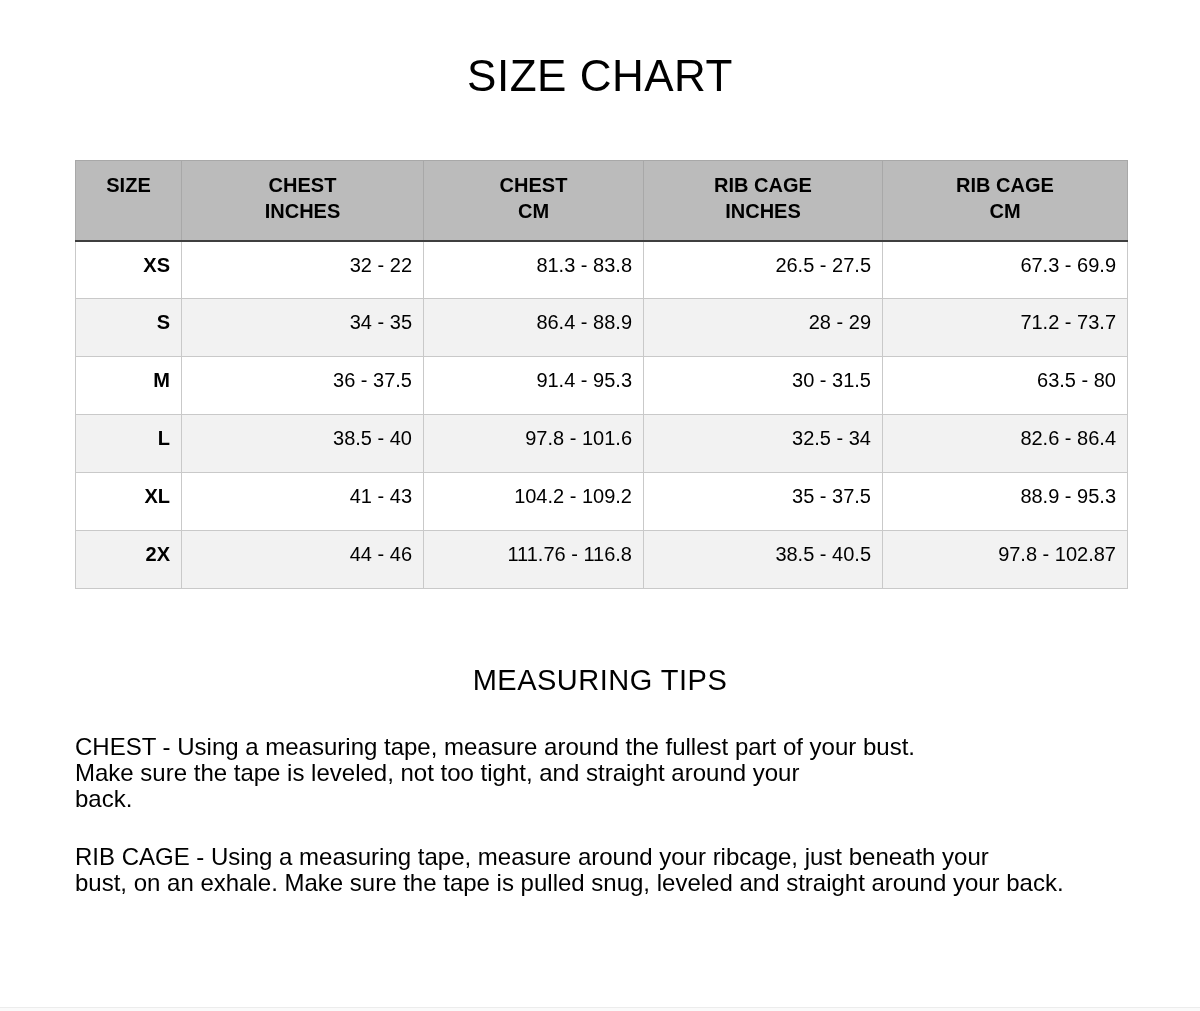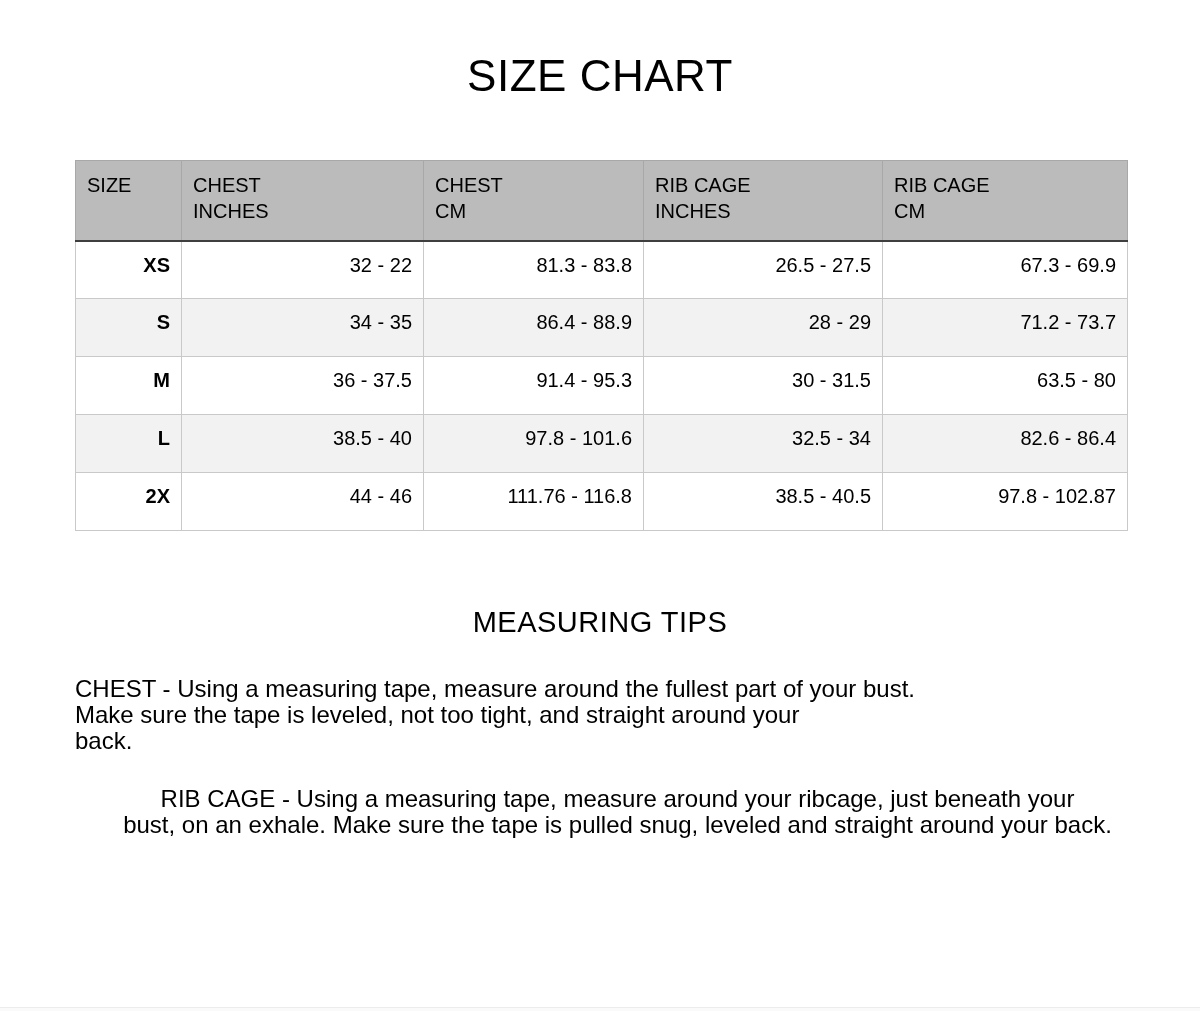--- a/index.html
+++ b/index.html
@@ -42,23 +42,23 @@
   col.c2 { width: 242px; }
   col.c3 { width: 220px; }
   col.c4 { width: 239px; }
   col.c5 { width: 245px; }
   table.size-chart thead th {
     background: var(--header-bg);
     border: 1px solid var(--header-cell-border);
     border-bottom: 2px solid var(--header-underline);
     height: 80px;
     padding: 11px 11px 8px;
-    text-align: left;
+    text-align: center;
     vertical-align: top;
-    font-weight: 400;
+    font-weight: 700;
     line-height: 26px;
     white-space: pre-line;
   }
   table.size-chart tbody tr { height: 58px; background: #ffffff; }
   table.size-chart tbody tr:nth-child(even) { background: var(--row-stripe-bg); }
   table.size-chart tbody th,
   table.size-chart tbody td {
     border: 1px solid var(--cell-border);
     padding: 12px 11px 8px;
     text-align: right;
@@ -75,21 +75,21 @@
     text-align: center;
     letter-spacing: 0.5px;
   }
   .tips p {
     margin: 0 40px 0 75px;
     font-size: 24px;
     line-height: 26px;
     white-space: pre-line;
   }
   .tips p.tip-chest { margin-top: 34px; }
-  .tips p.tip-ribcage { margin-top: 32px; text-align: center; }
+  .tips p.tip-ribcage { margin-top: 32px; }
   .bottom-strip {
     position: absolute;
     left: 0;
     right: 0;
     top: 1007px;
     height: 4px;
     background: #fafafa;
     border-top: 1px solid #ececec;
   }
 </style>
@@ -142,20 +142,27 @@
         <td>63.5 - 80</td>
       </tr>
       <tr>
         <th scope="row">L</th>
         <td>38.5 - 40</td>
         <td>97.8 - 101.6</td>
         <td>32.5 - 34</td>
         <td>82.6 - 86.4</td>
       </tr>
       <tr>
+        <th scope="row">XL</th>
+        <td>41 - 43</td>
+        <td>104.2 - 109.2</td>
+        <td>35 - 37.5</td>
+        <td>88.9 - 95.3</td>
+      </tr>
+      <tr>
         <th scope="row">2X</th>
         <td>44 - 46</td>
         <td>111.76 - 116.8</td>
         <td>38.5 - 40.5</td>
         <td>97.8 - 102.87</td>
       </tr>
     </tbody>
 </table>
 
 <h2 class="tips-title">MEASURING TIPS</h2>

